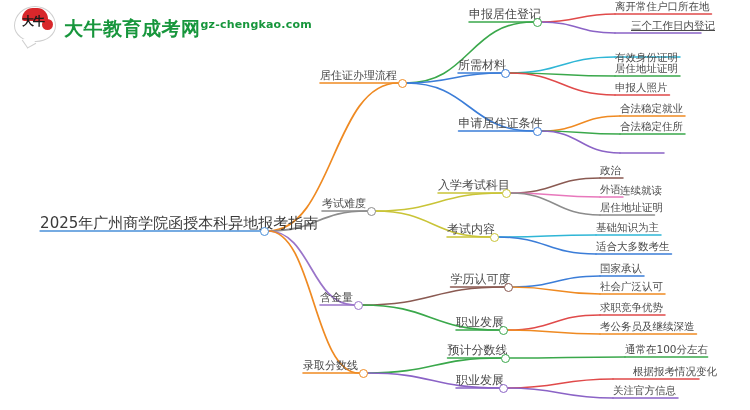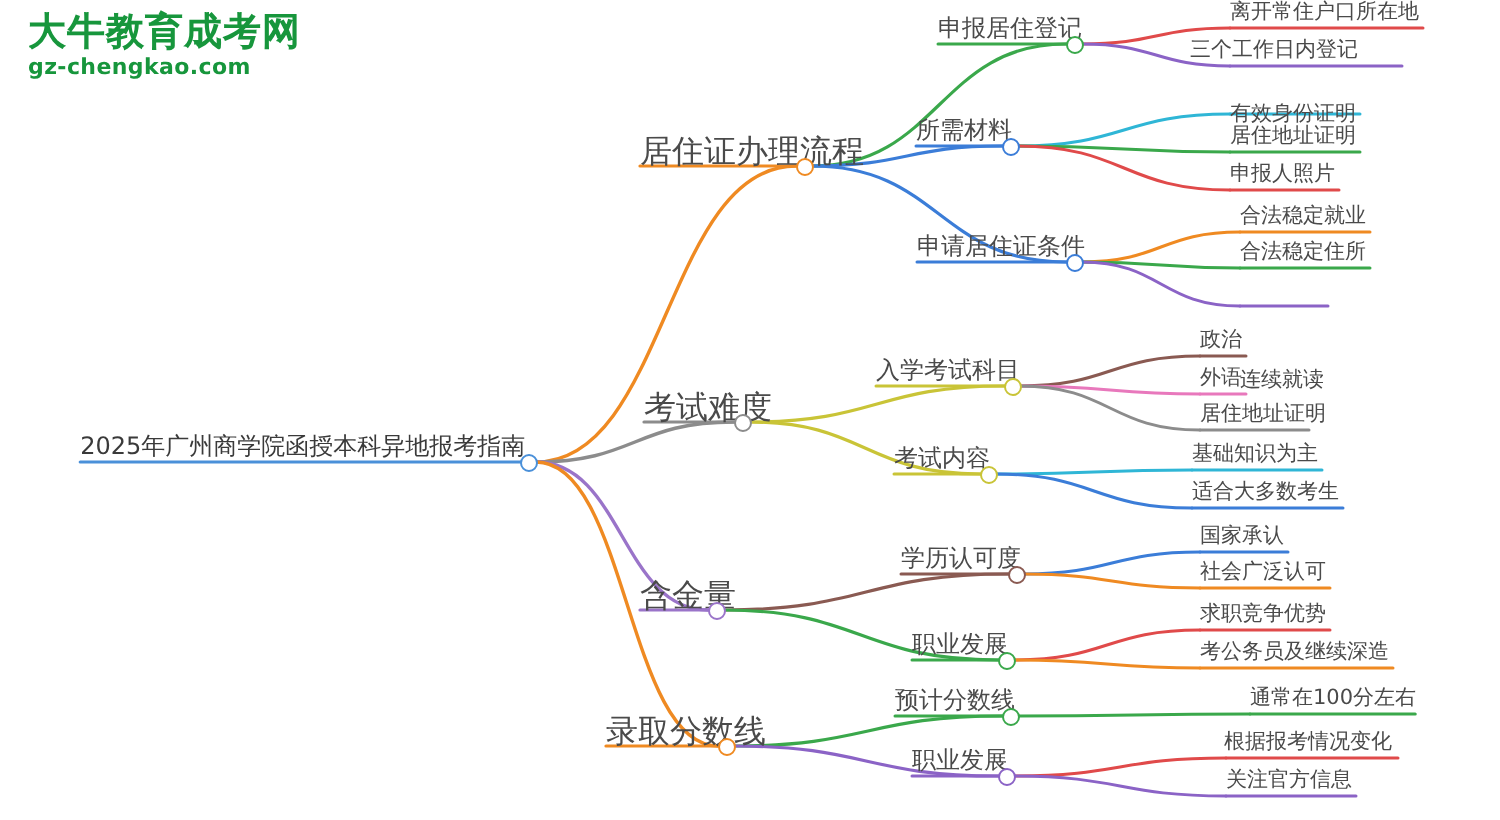--- a/index.html
+++ b/index.html
@@ -31,49 +31,55 @@
   }
   .red-dot{
     position:absolute;right:5px;top:13px;width:11px;height:11px;border-radius:50%;
     background:#d8272b;
   }
   .mark-text{
     position:absolute;left:4px;top:10px;width:30px;
     font-family:"DejaVu Sans",sans-serif;font-weight:bold;font-size:12px;color:#1a1a1a;
     line-height:11px;text-align:center;letter-spacing:-1px;
   }
-  .logo-words{display:flex;flex-direction:column;justify-content:center;}
+  .logo-words{display:flex;flex-direction:row;justify-content:center;}
   .logo-cn{
     font-family:"DejaVu Sans",sans-serif;font-weight:bold;font-size:19px;color:#17963c;
     letter-spacing:0.5px;line-height:21px;
   }
   .logo-en{
     font-family:"DejaVu Sans",sans-serif;font-weight:bold;font-size:11px;color:#17963c;
     letter-spacing:0.2px;line-height:13px;
   }
 
   
   .node-label{
     position:absolute;white-space:nowrap;
     font-family:"DejaVu Sans","Liberation Sans",sans-serif;
     color:#4a4a4a;line-height:13px;
     transform:translateY(-100%);
   }
-  .node-label.root{font-size:12px;color:#3a3a3a;}
-  .node-label.lvl1{font-size:16px;}
+  .node-label.root{font-size:15px;color:#3a3a3a;}
+  .node-label.lvl1{font-size:11px;}
   .node-label.lvl2{font-size:12px;}
   .node-label.leaf{font-size:10.5px;}
   .node-dot{position:absolute;width:9px;height:9px;border-radius:50%;background:#fff;box-sizing:border-box;border:1.6px solid #888;}
 </style>
 </head>
 <body>
 
 <div id="stage">
 
   <div class="logo">
+    <div class="logo-mark">
+      <div class="bubble"></div>
+      <div class="red-arc"></div>
+      <div class="red-dot"></div>
+      <div class="mark-text">大牛</div>
+    </div>
     <div class="logo-words">
       <div class="logo-cn">大牛教育成考网</div>
       <div class="logo-en">gz-chengkao.com</div>
     </div>
   </div>
 
   <svg class="links" id="links">
       <path d="M 40.120000000000005 231 L 261 231" stroke="#4a90d9" stroke-width="1.6" fill="none" stroke-linecap="round"></path>
       <path d="M 268 231 C 333 231, 333 83, 398 83" fill="none" stroke="#ef8a22" stroke-width="1.7" stroke-linecap="round"></path>
       <path d="M 320 83 L 399 83" stroke="#ef8a22" stroke-width="1.6" fill="none" stroke-linecap="round"></path>
@@ -143,21 +149,21 @@
       <path d="M 613 398 L 678 398" stroke="#8b63c6" stroke-width="1.5" fill="none" stroke-linecap="round"></path>
     </svg>
   <div id="labels">
       <div class="node-label root" style="left: 40.12px; top: 230px;">2025年广州商学院函授本科异地报考指南</div>
       <div class="node-dot" style="left: 259.5px; top: 226.5px; border-color: rgb(74, 144, 217);"></div>
       <div class="node-label lvl1" style="left: 320px; top: 82px;">居住证办理流程</div>
       <div class="node-dot" style="left: 397.5px; top: 78.5px; border-color: rgb(239, 138, 34);"></div>
       <div class="node-label lvl2" style="left: 469px; top: 21px;">申报居住登记</div>
       <div class="node-dot" style="left: 532.5px; top: 17.5px; border-color: rgb(58, 168, 75);"></div>
       <div class="node-label leaf" style="left: 615px; top: 13px;">离开常住户口所在地</div>
-      <div class="node-label leaf" style="left: 595px; top: 32px;">三个工作日内登记</div>
+      <div class="node-label leaf" style="left: 631px; top: 32px; text-decoration: underline;">三个工作日内登记</div>
       <div class="node-label lvl2" style="left: 458px; top: 72px;">所需材料</div>
       <div class="node-dot" style="left: 500.5px; top: 68.5px; border-color: rgb(59, 125, 216);"></div>
       <div class="node-label leaf" style="left: 615px; top: 64px;">有效身份证明</div>
       <div class="node-label leaf" style="left: 615px; top: 75px;">居住地址证明</div>
       <div class="node-label leaf" style="left: 615px; top: 94px;">申报人照片</div>
       <div class="node-label lvl2" style="left: 458.5px; top: 130px;">申请居住证条件</div>
       <div class="node-dot" style="left: 532.5px; top: 126.5px; border-color: rgb(59, 125, 216);"></div>
       <div class="node-label leaf" style="left: 620px; top: 115px;">合法稳定就业</div>
       <div class="node-label leaf" style="left: 620px; top: 133px;">合法稳定住所</div>
       <div class="node-label leaf" style="left: 620px; top: 152px; margin-top: 45px;">连续就读</div>
@@ -182,17 +188,17 @@
       <div class="node-dot" style="left: 498.5px; top: 325.5px; border-color: rgb(58, 168, 75);"></div>
       <div class="node-label leaf" style="left: 600px; top: 314px;">求职竞争优势</div>
       <div class="node-label leaf" style="left: 600px; top: 333px;">考公务员及继续深造</div>
       <div class="node-label lvl1" style="left: 303px; top: 372px;">录取分数线</div>
       <div class="node-dot" style="left: 358.5px; top: 368.5px; border-color: rgb(239, 138, 34);"></div>
       <div class="node-label lvl2" style="left: 447.5px; top: 357px;">预计分数线</div>
       <div class="node-dot" style="left: 500.5px; top: 353.5px; border-color: rgb(58, 168, 75);"></div>
       <div class="node-label leaf" style="left: 625px; top: 356px;">通常在100分左右</div>
       <div class="node-label lvl2" style="left: 456px; top: 387px;">职业发展</div>
       <div class="node-dot" style="left: 498.5px; top: 383.5px; border-color: rgb(139, 99, 198);"></div>
-      <div class="node-label leaf" style="left: 612px; top: 378px;">根据报考情况变化</div>
+      <div class="node-label leaf" style="left: 633px; top: 378px;">根据报考情况变化</div>
       <div class="node-label leaf" style="left: 613px; top: 397px;">关注官方信息</div>
     </div>
 
 </div>
 
 </body></html>

